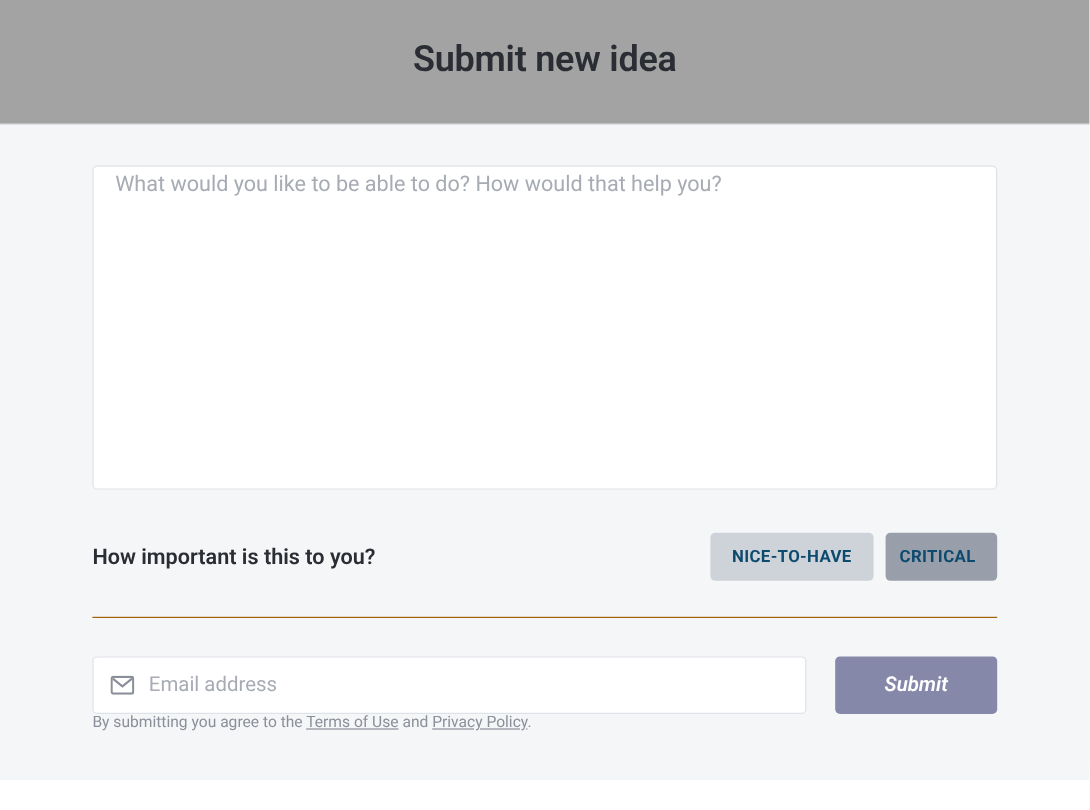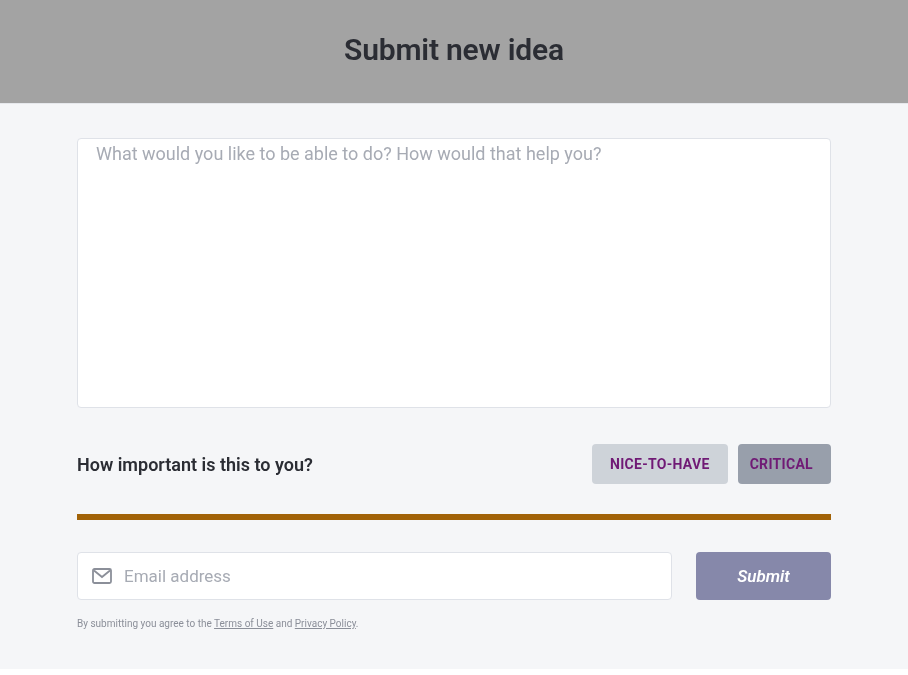--- a/index.html
+++ b/index.html
@@ -49,39 +49,39 @@
     }
     .idea-textarea::placeholder {
       color: #a7abb4;
     }
     .importance-row {
       display: flex;
       align-items: center;
       justify-content: space-between;
       margin-top: 32px;
       padding-bottom: 30px;
-      border-bottom: 6px solid #a16207;
+      border-bottom: 1px solid #a16207;
     }
     .importance-label {
       font-size: 18px;
       font-weight: 600;
       color: #2b2d34;
     }
     .importance-buttons {
       display: flex;
       gap: 10px;
     }
     .importance-btn {
       border: none;
       border-radius: 4px;
       padding: 12px 18px;
       font-size: 14px;
       font-weight: 700;
       letter-spacing: 0.3px;
-      color: #701a75;
+      color: #0c4a6e;
       cursor: pointer;
       font-family: inherit;
     }
     .importance-btn.level-0 { background: #ced3d9; }
     .importance-btn.level-1 { background: #b4bac3; }
     .importance-btn.level-2 { background: #989fab; padding-left: 12px; }
     .submit-row {
       display: flex;
       gap: 24px;
       margin-top: 32px;
@@ -124,22 +124,21 @@
       color: #fff;
       border: none;
       border-radius: 4px;
       font-size: 17px;
       font-weight: 600;
       cursor: pointer;
       font-family: inherit;
       font-style: italic;
     }
     .disclaimer {
-      margin-top: 18px;
-      font-size: 10px;
+      font-size: 13px;
       color: #8b8f99;
     }
     .disclaimer a {
       color: #8b8f99;
       text-decoration: underline;
       cursor: pointer;
     }
   </style>
 </head>
 <body>

